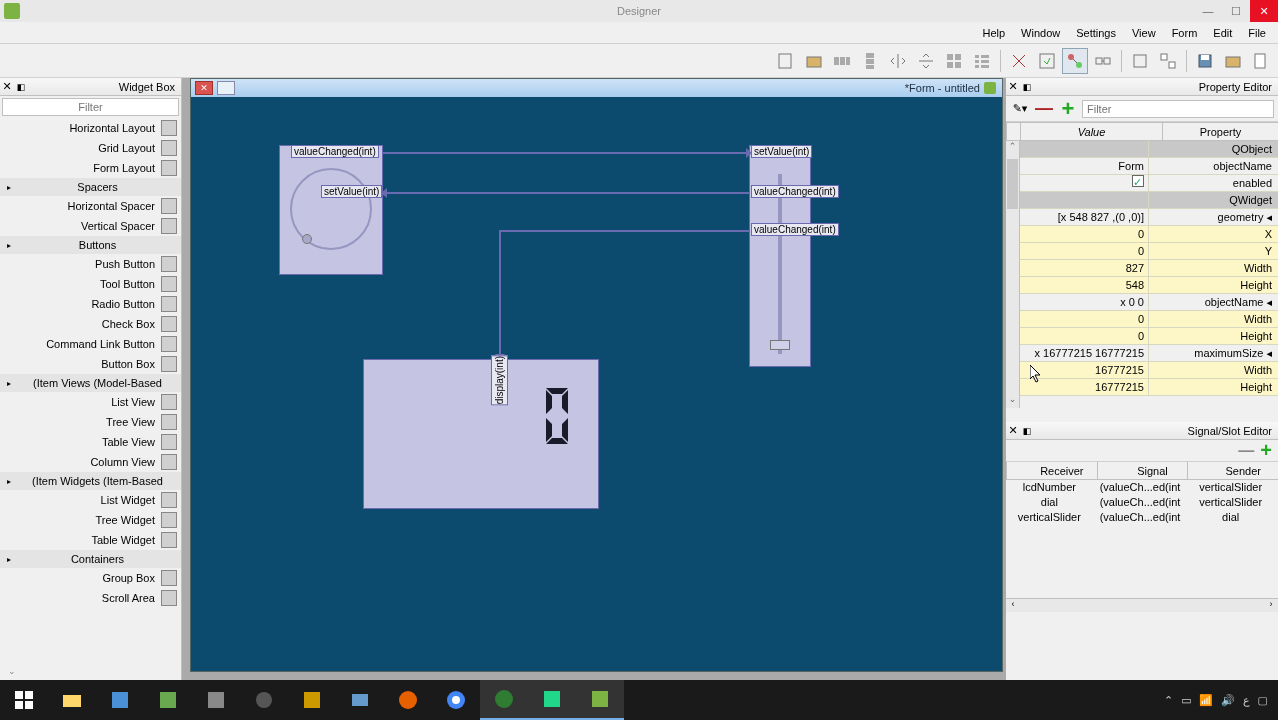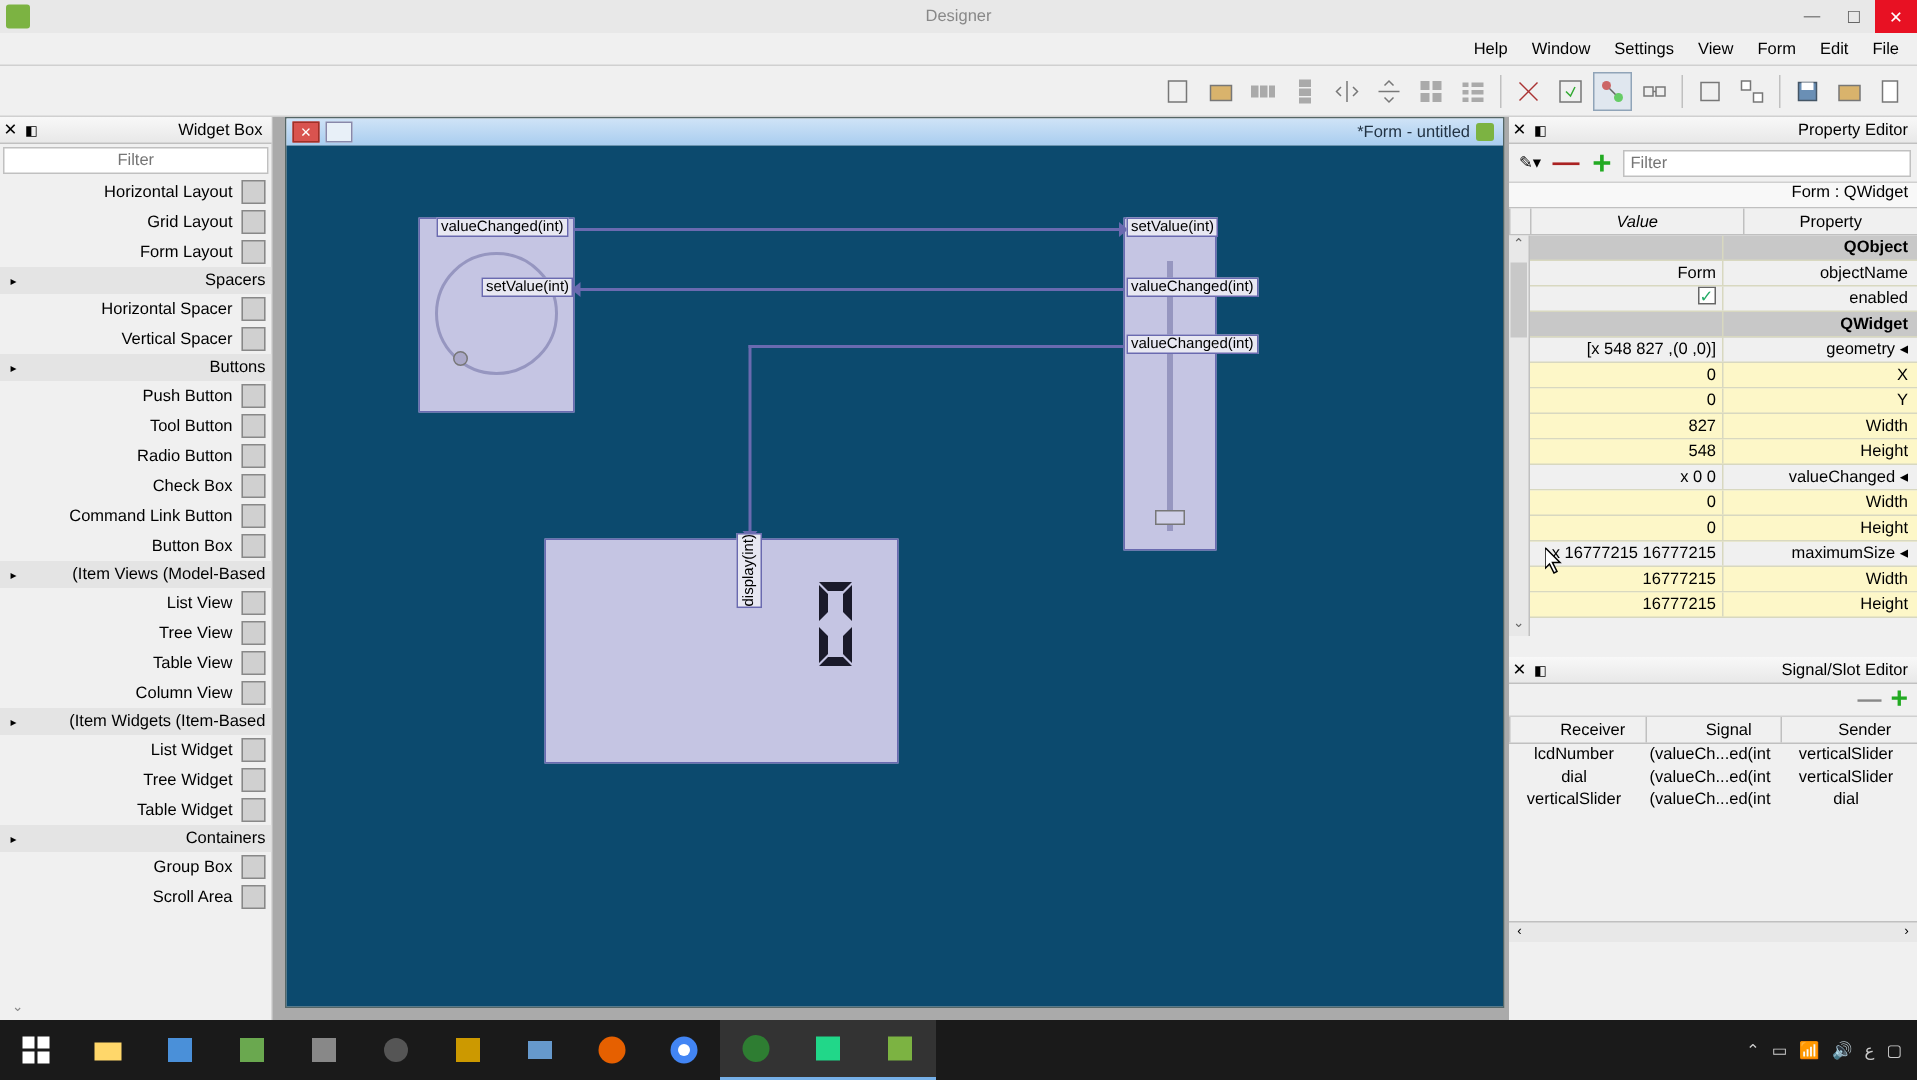--- a/index.html
+++ b/index.html
@@ -30,21 +30,21 @@
 
 .widgetbox { width: 182px; background: #f0f0f0; border-right: 1px solid #c0c0c0; display: flex; flex-direction: column; }
 .panel-header { height: 18px; background: linear-gradient(#f8f8f8,#e8e8e8); border-bottom: 1px solid #c0c0c0; display: flex; align-items: center; font-size: 11px; }
 .panel-header .p-close { width: 14px; text-align: center; cursor: pointer; }
 .panel-header .p-dock { width: 14px; text-align: center; cursor: pointer; font-size: 9px; }
 .panel-header .p-title { flex: 1; text-align: right; padding-right: 6px; }
 .filter-input { height: 18px; border: 1px solid #c0c0c0; margin: 2px; padding: 0 4px; text-align: center; color: #999; font-size: 11px; }
 .wb-list { flex: 1; overflow: hidden; }
 .wb-cat { height: 18px; background: #e4e4e4; display: flex; align-items: center; font-size: 11px; padding-right: 4px; }
 .wb-cat .arrow { width: 18px; text-align: center; font-size: 8px; }
-.wb-cat .cat-label { flex: 1; text-align: right; }
+.wb-cat .cat-label { flex: 1; text-align: center; }
 .wb-item { height: 20px; display: flex; align-items: center; justify-content: flex-end; padding-right: 4px; gap: 6px; font-size: 11px; }
 .wb-item .wicon { width: 16px; height: 16px; background: #d0d0d0; border: 1px solid #888; }
 .wb-scroll-hint { height: 14px; text-align: left; padding-left: 8px; color: #888; font-size: 9px; }
 
 
 .canvas-wrap { flex: 1; background: #aaa; position: relative; padding: 3px 3px 8px 8px; }
 .form-window { position: absolute; left: 8px; top: 0; right: 3px; bottom: 8px; border: 1px solid #566; background: #f0f0f0; }
 .form-titlebar { height: 18px; background: linear-gradient(#cfe3f7,#a9cdef); display: flex; align-items: center; }
 .form-titlebar .fclose { width: 18px; height: 14px; margin-left: 4px; background: #d9534f; border: 1px solid #a03028; display:flex; align-items:center; justify-content:center; color:#fff; font-size:9px;}
 .form-titlebar .fmax { width: 18px; height: 14px; margin-left: 4px; background: #e8f0f8; border: 1px solid #88a; }
@@ -81,21 +81,21 @@
 .prop-head { display:flex; height:18px; background:#f0f0f0; border-bottom:1px solid #c0c0c0;}
 .prop-head div { border-left:1px solid #c0c0c0; text-align:center; line-height:18px;}
 .prop-head .c-scroll { width:14px;}
 .prop-head .c-val { flex:1;font-style:italic;}
 .prop-head .c-prop { width:116px;}
 .prop-body { position:absolute; top:18px; left:0; right:0; bottom:14px; overflow:hidden;}
 .prow { display:flex; height:17px; border-bottom:1px solid #d8d8c0;}
 .prow .pv { flex:1; text-align:right; padding-right:4px; line-height:17px; overflow:hidden; white-space:nowrap;}
 .prow .pp { width:130px; text-align:right; padding-right:6px; line-height:17px; border-left:1px solid #d8d8c0; overflow:hidden; white-space:nowrap;}
 .prow.group { background:#c8c8c8;}
-.prow.group .pp { font-weight:bold;}
+.prow.group .pp { font-weight:normal;}
 .prow.yel { background:#fdf7c8;}
 .prow .chk { display:inline-block; width:12px; height:12px; border:1px solid #666; background:#fff; position:relative;}
 .prow .chk.on::after { content:"✓"; position:absolute; left:0; top:-2px; font-size:11px; color:#2a6;}
 .prop-scroll-v { position:absolute; left:0; top:18px; bottom:14px; width:14px; background:#e8e8e8; border-right:1px solid #c0c0c0;}
 .prop-scroll-v .sbtn { height:14px; text-align:center; font-size:9px; color:#666;}
 .prop-scroll-v .sthumb { position:absolute; left:1px; right:1px; top:18px; height:50px; background:#c8c8c8;}
 
 .sig-toolbar { height:22px; display:flex; justify-content:flex-end; align-items:center; gap:6px; padding-right:6px; border-bottom:1px solid #d0d0d0;}
 .sig-toolbar .plus { color:#2a2; font-size:20px; font-weight:bold;}
 .sig-toolbar .minus { color:#888; font-size:16px; font-weight:bold;}
@@ -426,21 +426,20 @@
       <span class="p-close">✕</span>
       <span class="p-dock">◧</span>
       <span class="p-title">Property Editor</span>
     </div>
     <div class="prop-toolbar">
       <div class="pbtn">✎▾</div>
       <div class="pbtn minus">—</div>
       <div class="pbtn plus">+</div>
       <input placeholder="Filter" style="">
     </div>
-    <div class="crumb">Form : QWidget</div>
     <div class="prop-table" style="flex:0 0 300px;">
       <div class="prop-head">
         <div class="c-scroll"></div>
         <div class="c-val">Value</div>
         <div class="c-prop">Property</div>
       </div>
       <div class="prop-scroll-v">
         <div class="sbtn">⌃</div>
           <div class="sthumb"></div>
           <div class="sbtn" style="position:absolute;bottom:0;left:0;right:0;">⌄</div>
@@ -477,21 +476,21 @@
           <div class="prow yel">
             <div class="pv">827</div>
             <div class="pp">Width</div>
           </div>
           <div class="prow yel">
             <div class="pv">548</div>
             <div class="pp">Height</div>
           </div>
           <div class="prow">
             <div class="pv">x 0 0</div>
-            <div class="pp">valueChanged ◂</div>
+            <div class="pp">objectName ◂</div>
           </div>
           <div class="prow yel">
             <div class="pv">0</div>
             <div class="pp">Width</div>
           </div>
           <div class="prow yel">
             <div class="pv">0</div>
             <div class="pp">Height</div>
           </div>
           <div class="prow">

